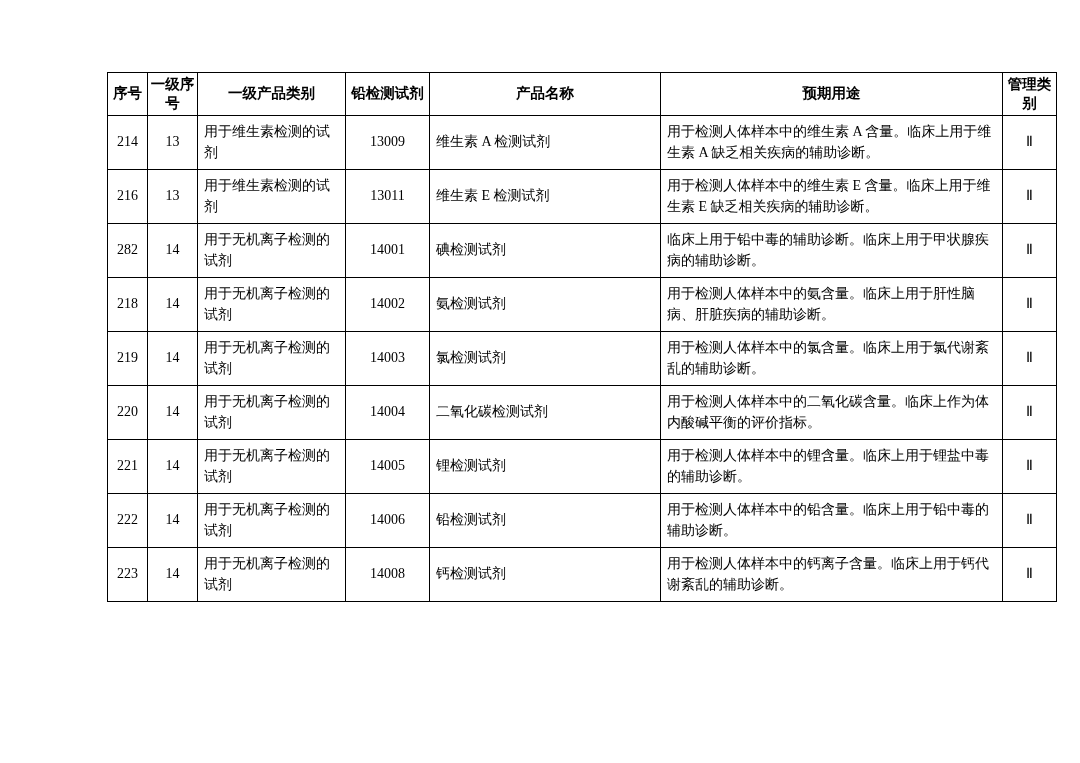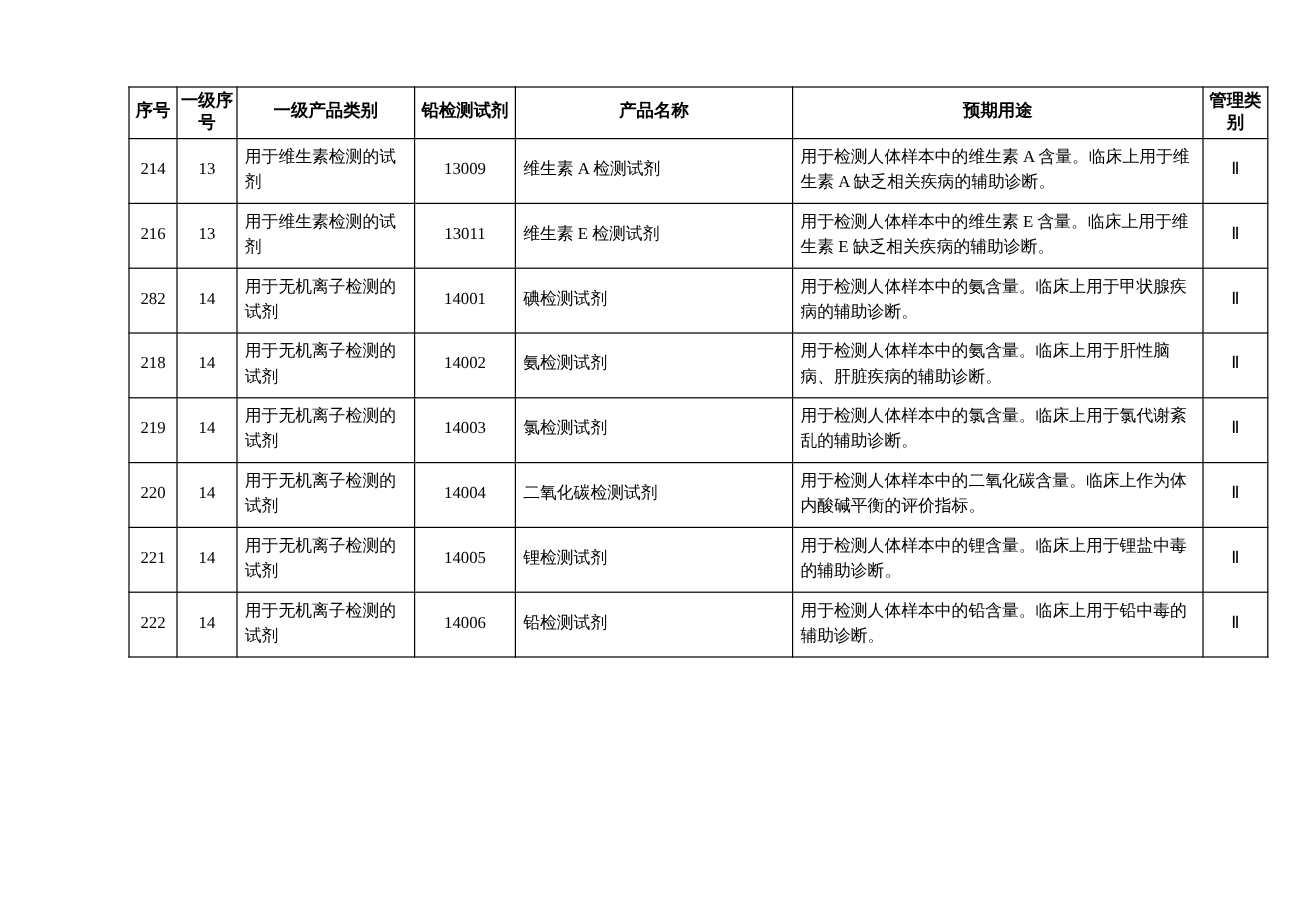--- a/index.html
+++ b/index.html
@@ -110,21 +110,21 @@
           <td>维生素 E 检测试剂</td>
           <td>用于检测人体样本中的维生素 E 含量。临床上用于维生素 E 缺乏相关疾病的辅助诊断。</td>
           <td>Ⅱ</td>
         </tr>
         <tr>
           <td>282</td>
           <td>14</td>
           <td>用于无机离子检测的试剂</td>
           <td>14001</td>
           <td>碘检测试剂</td>
-          <td>用于检测人体样本中的氨含量。临床上用于甲状腺疾病的辅助诊断。</td>
+          <td>临床上用于铅中毒的辅助诊断。临床上用于甲状腺疾病的辅助诊断。</td>
           <td>Ⅱ</td>
         </tr>
         <tr>
           <td>218</td>
           <td>14</td>
           <td>用于无机离子检测的试剂</td>
           <td>14002</td>
           <td>氨检测试剂</td>
           <td>用于检测人体样本中的氨含量。临床上用于肝性脑病、肝脏疾病的辅助诊断。</td>
           <td>Ⅱ</td>
@@ -158,15 +158,24 @@
         </tr>
         <tr>
           <td>222</td>
           <td>14</td>
           <td>用于无机离子检测的试剂</td>
           <td>14006</td>
           <td>铅检测试剂</td>
           <td>用于检测人体样本中的铅含量。临床上用于铅中毒的辅助诊断。</td>
           <td>Ⅱ</td>
         </tr>
+        <tr>
+          <td>223</td>
+          <td>14</td>
+          <td>用于无机离子检测的试剂</td>
+          <td>14008</td>
+          <td>钙检测试剂</td>
+          <td>用于检测人体样本中的钙离子含量。临床上用于钙代谢紊乱的辅助诊断。</td>
+          <td>Ⅱ</td>
+        </tr>
       </tbody>
   </table>
 </div>
 
 </body></html>

